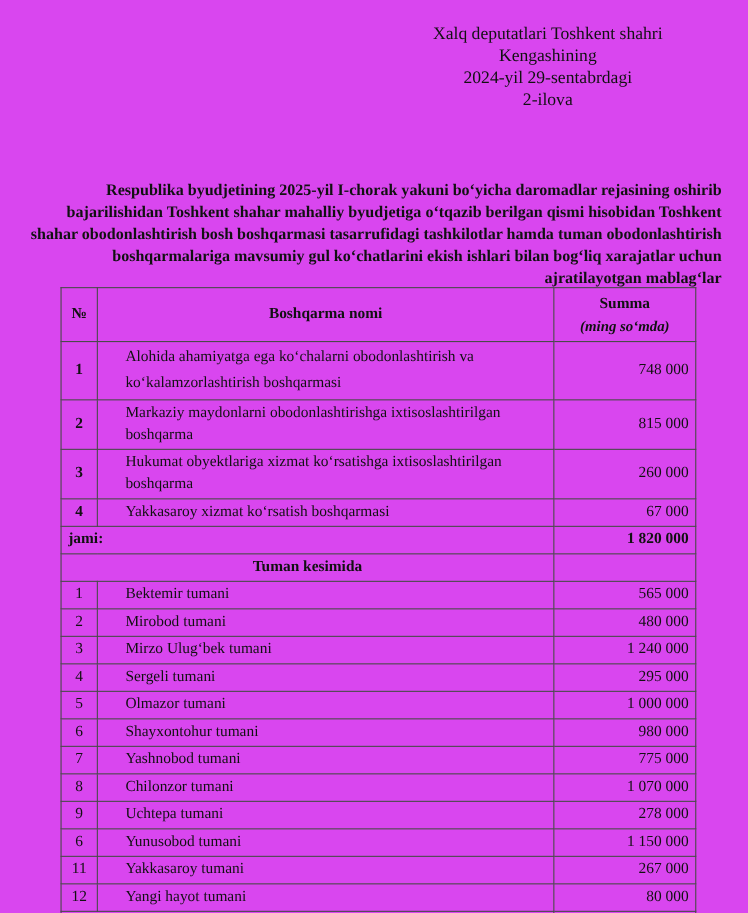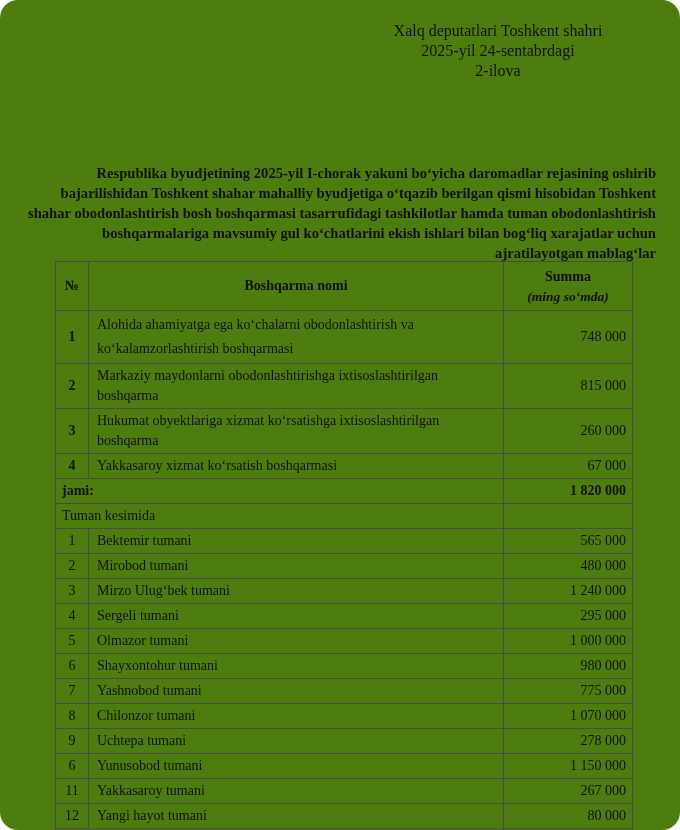--- a/index.html
+++ b/index.html
@@ -5,21 +5,21 @@
   * { margin: 0; padding: 0; box-sizing: border-box; }
   html, body { background: #ffffff; }
   body {
     width: 680px;
     height: 830px;
     position: relative;
     font-family: "Liberation Serif", "DejaVu Serif", serif;
     color: #1a1a1a;
     overflow: hidden;
   }
-  .page { position: absolute; inset: 0; background: #4d7c0f; border-radius: 18px; }
+  .page { position: absolute; inset: 0; background: #d946ef; }
 
   .decree-ref {
     position: absolute;
     top: 21px;
     left: 338px;
     width: 320px;
     text-align: center;
     font-size: 16px;
     line-height: 20px;
     color: #111;
@@ -51,47 +51,48 @@
   .main-table col.c-name{ width: 415px; }
   .main-table col.c-sum { width: 129px; }
 
   .main-table td {
     border: 1px solid #4a4a4a;
     padding: 2px 6px;
     line-height: 20px;
     vertical-align: middle;
   }
   .main-table td.no   { text-align: center; padding: 2px 2px; }
-  .main-table td.name { text-align: left; padding-left: 8px; }
+  .main-table td.name { text-align: left; padding-left: 25px; }
   .main-table td.sum  { text-align: right; }
 
   .main-table tr.header-row td {
     text-align: center;
     font-weight: bold;
     height: 49px;
   }
   .sum-sub { display: block; font-style: italic; font-weight: bold; font-size: 13.5px; line-height: 18px; margin-top: 2px; }
   .sum-head { display: block; line-height: 18px; margin-top: 1px; }
 
   tr.dept-row td.no { font-weight: bold; }
   tr.dept-row.tall td { line-height: 24px; }
 
   tr.total-row td { font-weight: bold; text-align: left; height: 24px; }
-  tr.section-row td { font-weight: normal; height: 24px; }
+  tr.section-row td { font-weight: bold; text-align: center; height: 24px; }
 
   tr.district-row td { height: 25px; }
 </style>
 </head>
 <body>
 
 <div class="page">
 
   <div class="decree-ref">
     <div>Xalq deputatlari Toshkent shahri</div>
-    <div>2025-yil 24-sentabrdagi</div>
+    <div>Kengashining</div>
+    <div>2024-yil 29-sentabrdagi</div>
     <div>2-ilova</div>
   </div>
 
   <div class="doc-title">Respublika byudjetining 2025-yil I-chorak yakuni boʻyicha daromadlar rejasining oshirib bajarilishidan Toshkent shahar mahalliy byudjetiga oʻtqazib berilgan qismi hisobidan Toshkent shahar obodonlashtirish bosh boshqarmasi tasarrufidagi tashkilotlar hamda tuman obodonlashtirish boshqarmalariga mavsumiy gul koʻchatlarini ekish ishlari bilan bogʻliq xarajatlar uchun ajratilayotgan mablagʻlar</div>
 
   <table class="main-table">
     <colgroup>
         <col class="c-no">
         <col class="c-name">
         <col class="c-sum">

